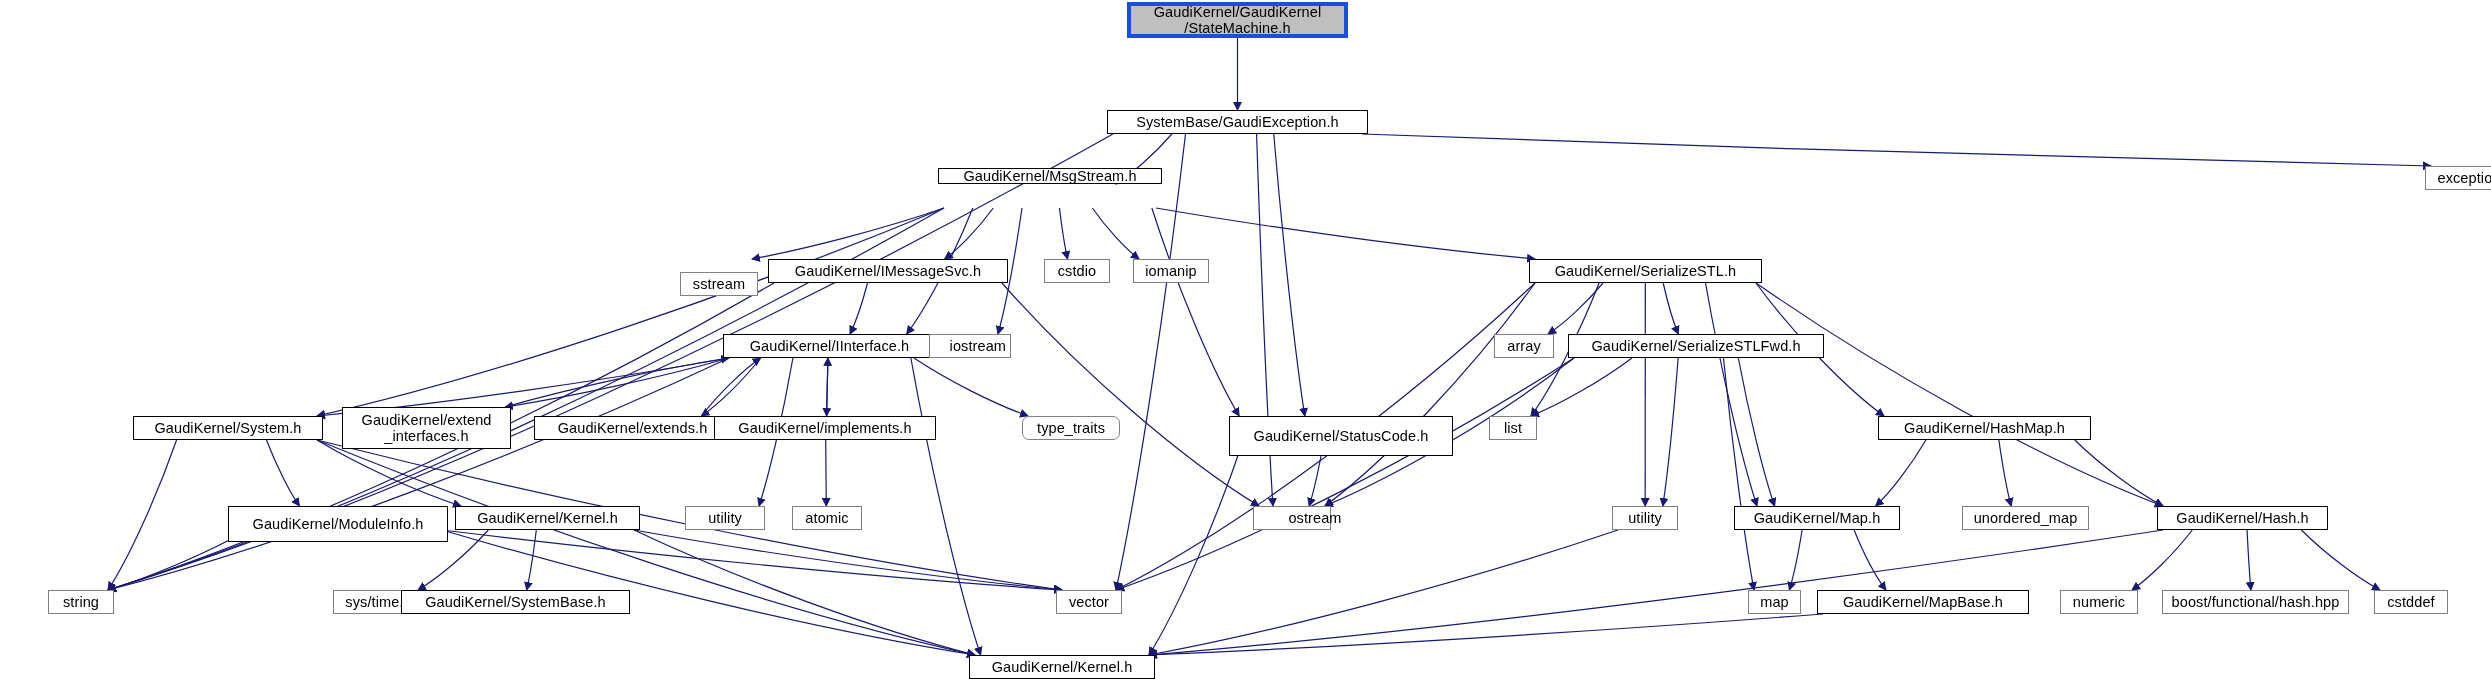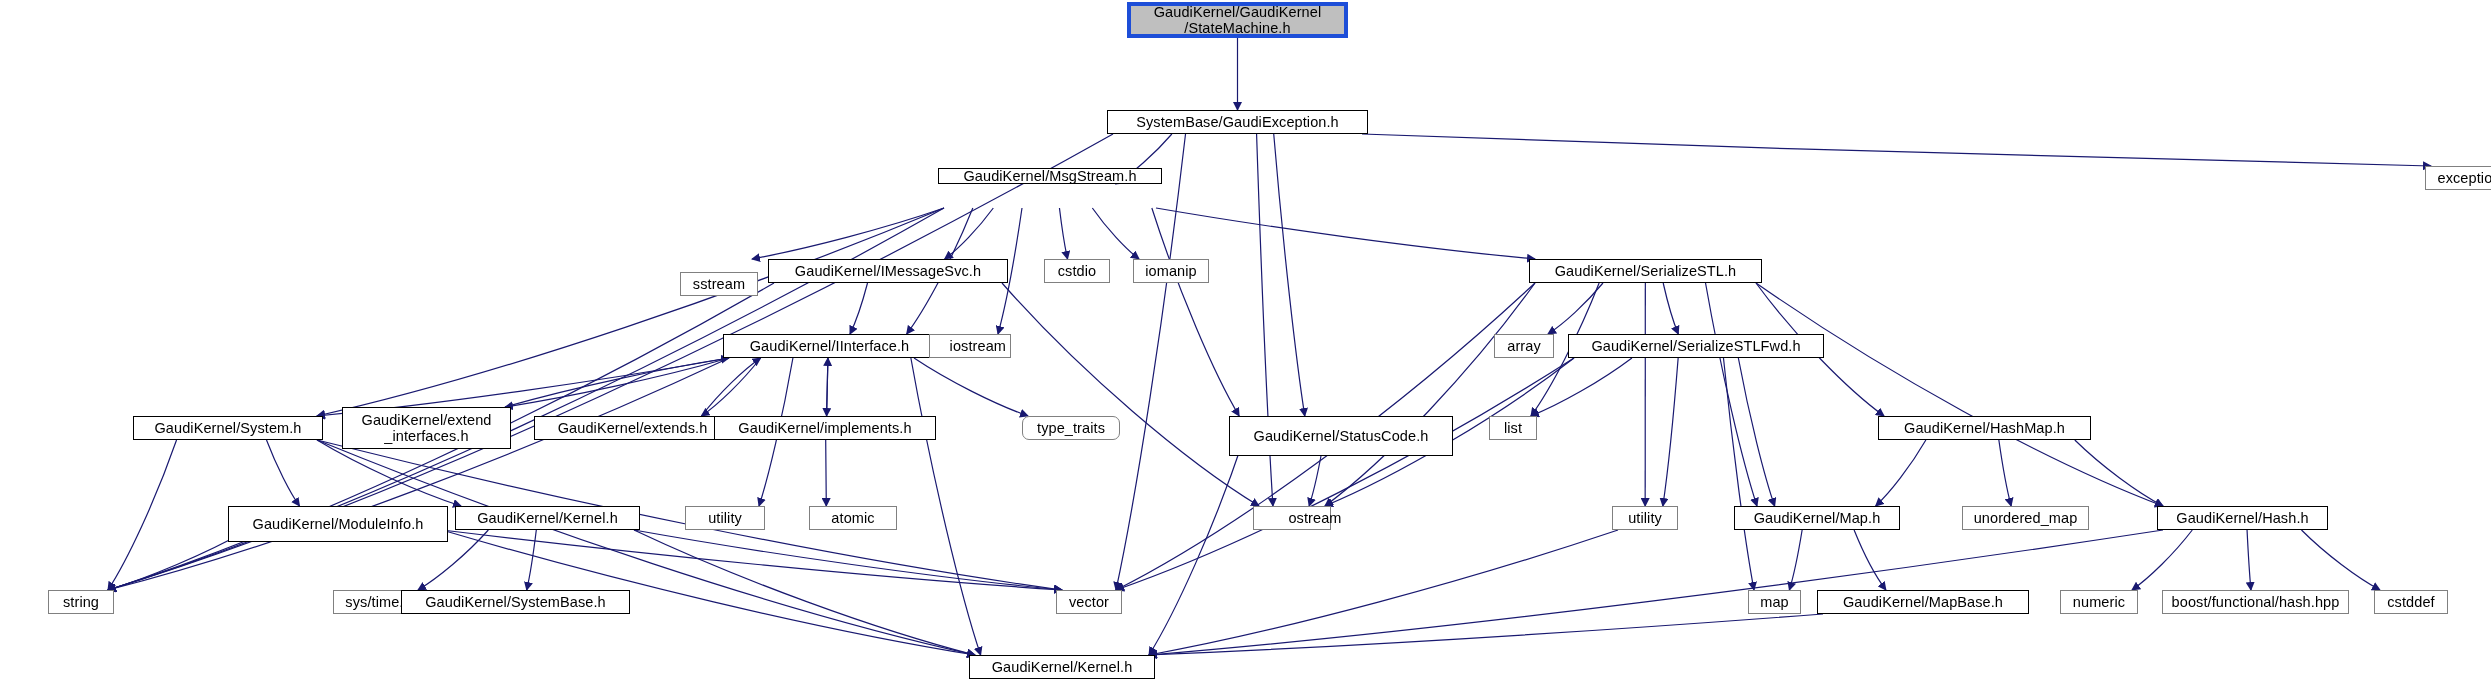--- a/index.html
+++ b/index.html
@@ -131,21 +131,21 @@
 _interfaces.h</span></div>
       <div class="node gaudi" style="left: 534px; top: 416px; width: 197px; height: 24px;"><span>GaudiKernel/extends.h</span></div>
       <div class="node gaudi" style="left: 714px; top: 416px; width: 222px; height: 24px;"><span>GaudiKernel/implements.h</span></div>
       <div class="node" style="left: 1022px; top: 416px; width: 98px; height: 24px; border-radius: 7px;"><span>type_traits</span></div>
       <div class="node gaudi" style="left: 1229px; top: 416px; width: 224px; height: 40px;"><span>GaudiKernel/StatusCode.h</span></div>
       <div class="node" style="left: 1489px; top: 416px; width: 48px; height: 24px;"><span>list</span></div>
       <div class="node gaudi" style="left: 1878px; top: 416px; width: 213px; height: 24px;"><span>GaudiKernel/HashMap.h</span></div>
       <div class="node gaudi" style="left: 228px; top: 506px; width: 220px; height: 36px;"><span>GaudiKernel/ModuleInfo.h</span></div>
       <div class="node gaudi" style="left: 455px; top: 506px; width: 185px; height: 24px;"><span>GaudiKernel/Kernel.h</span></div>
       <div class="node" style="left: 685px; top: 506px; width: 80px; height: 24px;"><span>utility</span></div>
-      <div class="node" style="left: 792px; top: 506px; width: 88px; height: 24px; margin-left: 17px;"><span>atomic</span></div>
+      <div class="node" style="left: 792px; top: 506px; width: 70px; height: 24px;"><span>atomic</span></div>
       <div class="node" style="left: 1253px; top: 506px; width: 78px; height: 24px; padding-left: 46px;"><span>ostream</span></div>
       <div class="node" style="left: 1612px; top: 506px; width: 66px; height: 24px;"><span>utility</span></div>
       <div class="node gaudi" style="left: 1734px; top: 506px; width: 166px; height: 24px;"><span>GaudiKernel/Map.h</span></div>
       <div class="node" style="left: 1962px; top: 506px; width: 127px; height: 24px;"><span>unordered_map</span></div>
       <div class="node gaudi" style="left: 2157px; top: 506px; width: 171px; height: 24px;"><span>GaudiKernel/Hash.h</span></div>
       <div class="node" style="left: 48px; top: 590px; width: 66px; height: 24px;"><span>string</span></div>
       <div class="node" style="left: 333px; top: 590px; width: 91px; height: 24px;"><span>sys/time.h</span></div>
       <div class="node gaudi" style="left: 401px; top: 590px; width: 229px; height: 24px;"><span>GaudiKernel/SystemBase.h</span></div>
       <div class="node" style="left: 1056px; top: 590px; width: 66px; height: 24px;"><span>vector</span></div>
       <div class="node" style="left: 1748px; top: 590px; width: 53px; height: 24px;"><span>map</span></div>

